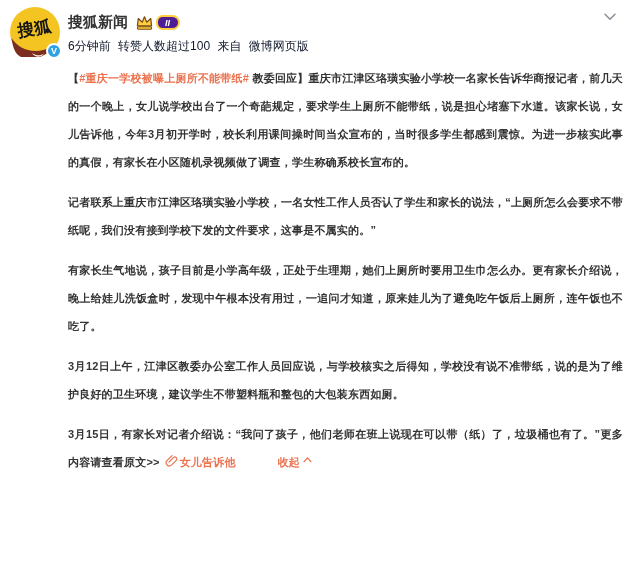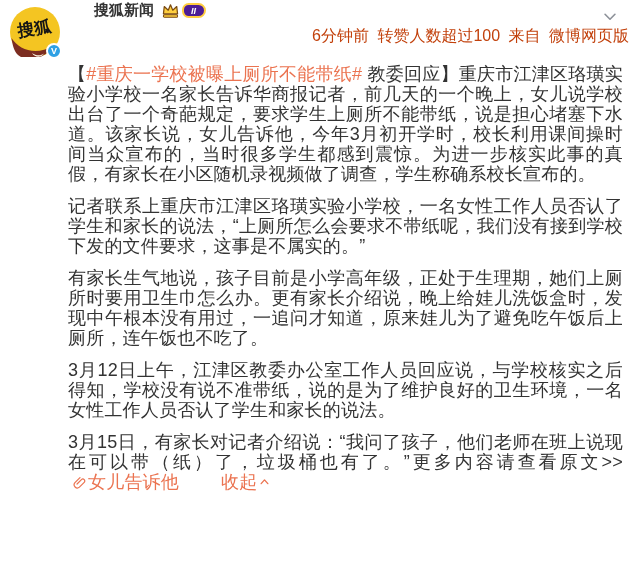--- a/index.html
+++ b/index.html
@@ -18,54 +18,55 @@
     width: 50px; height: 50px; cursor: pointer;
   }
   .avatar-wrap svg { display: block; }
   .verified-badge {
     position: absolute; right: -2px; bottom: -2px;
     width: 16px; height: 16px; border-radius: 50%;
     background: #2ea0e4; border: 2px solid #ffffff;
     color: #fff; font-size: 9px; font-weight: bold;
     display: flex; align-items: center; justify-content: center;
   }
-  .author-block { margin-left: 94px; padding-top: 0; }
+  .author-block { margin-left: 68px; padding-top: 12px; }
   .author-line { display: flex; align-items: center; height: 20px; }
   .author-name {
     font-size: 15px; font-weight: 700; color: #333333;
     cursor: pointer; text-decoration: none;
   }
   .vip-badge { display: inline-flex; align-items: center; margin-left: 7px; cursor: pointer; }
   .vip-badge svg { display: block; }
   .vip-pill {
     margin-left: 2px;
     height: 15px; line-height: 12px;
     padding: 0 8px 0 7px;
     background: #4c1d95;
     border: 2px solid #ffce3f;
     border-radius: 8px 9px 9px 8px;
     color: #ffffff; font-size: 9px; font-style: italic; font-weight: bold;
   }
-  .meta-line { margin-top: 6px; font-size: 16px; color: #c2410c; white-space: nowrap; text-align: right; }
+  .meta-line { margin-top: 6px; font-size: 12px; color: #0f172a; white-space: nowrap; }
   .meta-line span { margin-right: 4px; }
   .meta-link { cursor: pointer; }
   .collapse-post-button {
     position: absolute; right: 12px; top: 6px;
     width: 22px; height: 22px; cursor: pointer;
     display: flex; align-items: center; justify-content: center;
   }
 
   
   .post-content {
     margin: 6px 10px 0 68px;
-    font-size: 18px;
-    line-height: 20px;
+    font-size: 11px;
+    line-height: 28px;
     color: #333333;
     text-align: justify;
     letter-spacing: 0.2px;
+    font-weight: bold;
   }
   .post-content p { margin-bottom: 12px; }
   .post-content p:last-child { margin-bottom: 0; }
   .hashtag-link, .web-link, .collapse-link {
     color: #eb7350; text-decoration: none; cursor: pointer;
   }
   .web-link { margin-left: 5px; white-space: nowrap; }
   .collapse-link { margin-left: 5px; white-space: nowrap; padding-left: 37px; }
   .inline-icon { display: inline-block; vertical-align: -2px; margin-right: 2px; }
   .chevron-up-icon { display: inline-block; vertical-align: 1px; margin-left: 2px; }
@@ -114,21 +115,21 @@
       </svg>
     </div>
   </div>
 
   <div class="post-content">
     <p>
       <span>【</span><span class="hashtag-link">#重庆一学校被曝上厕所不能带纸#</span><span> 教委回应】重庆市江津区珞璜实验小学校一名家长告诉华商报记者，前几天的一个晚上，女儿说学校出台了一个奇葩规定，要求学生上厕所不能带纸，说是担心堵塞下水道。该家长说，女儿告诉他，今年3月初开学时，校长利用课间操时间当众宣布的，当时很多学生都感到震惊。为进一步核实此事的真假，有家长在小区随机录视频做了调查，学生称确系校长宣布的。</span>
     </p>
     <p>记者联系上重庆市江津区珞璜实验小学校，一名女性工作人员否认了学生和家长的说法，“上厕所怎么会要求不带纸呢，我们没有接到学校下发的文件要求，这事是不属实的。”</p>
     <p>有家长生气地说，孩子目前是小学高年级，正处于生理期，她们上厕所时要用卫生巾怎么办。更有家长介绍说，晚上给娃儿洗饭盒时，发现中午根本没有用过，一追问才知道，原来娃儿为了避免吃午饭后上厕所，连午饭也不吃了。</p>
-    <p>3月12日上午，江津区教委办公室工作人员回应说，与学校核实之后得知，学校没有说不准带纸，说的是为了维护良好的卫生环境，一名女性工作人员否认了学生和家长的说法。</p>
+    <p>3月12日上午，江津区教委办公室工作人员回应说，与学校核实之后得知，学校没有说不准带纸，说的是为了维护良好的卫生环境，建议学生不带塑料瓶和整包的大包装东西如厕。</p>
     <p>
       <span>3月15日，有家长对记者介绍说：“我问了孩子，他们老师在班上说现在可以带（纸）了，垃圾桶也有了。”更多内容请查看原文&gt;&gt;</span><span class="web-link"><svg class="inline-icon" width="13" height="13" viewBox="0 0 16 16">
             <path d="M5 8.6 L10.4 3.2 a2.4 2.4 0 0 1 3.4 3.4 L7.9 12.5 a3.9 3.9 0 0 1 -5.5 -5.5 L8.6 0.8" fill="none" stroke="#eb7350" stroke-width="1.5" stroke-linecap="round"></path>
           </svg><span>女儿告诉他</span></span><span class="collapse-link"><span>收起</span><svg class="chevron-up-icon" width="11" height="10" viewBox="0 0 12 12">
             <polyline points="2,8 6,3.5 10,8" fill="none" stroke="#eb7350" stroke-width="1.6" stroke-linecap="round" stroke-linejoin="round"></polyline>
           </svg></span>
     </p>
   </div>
 </div>
 

